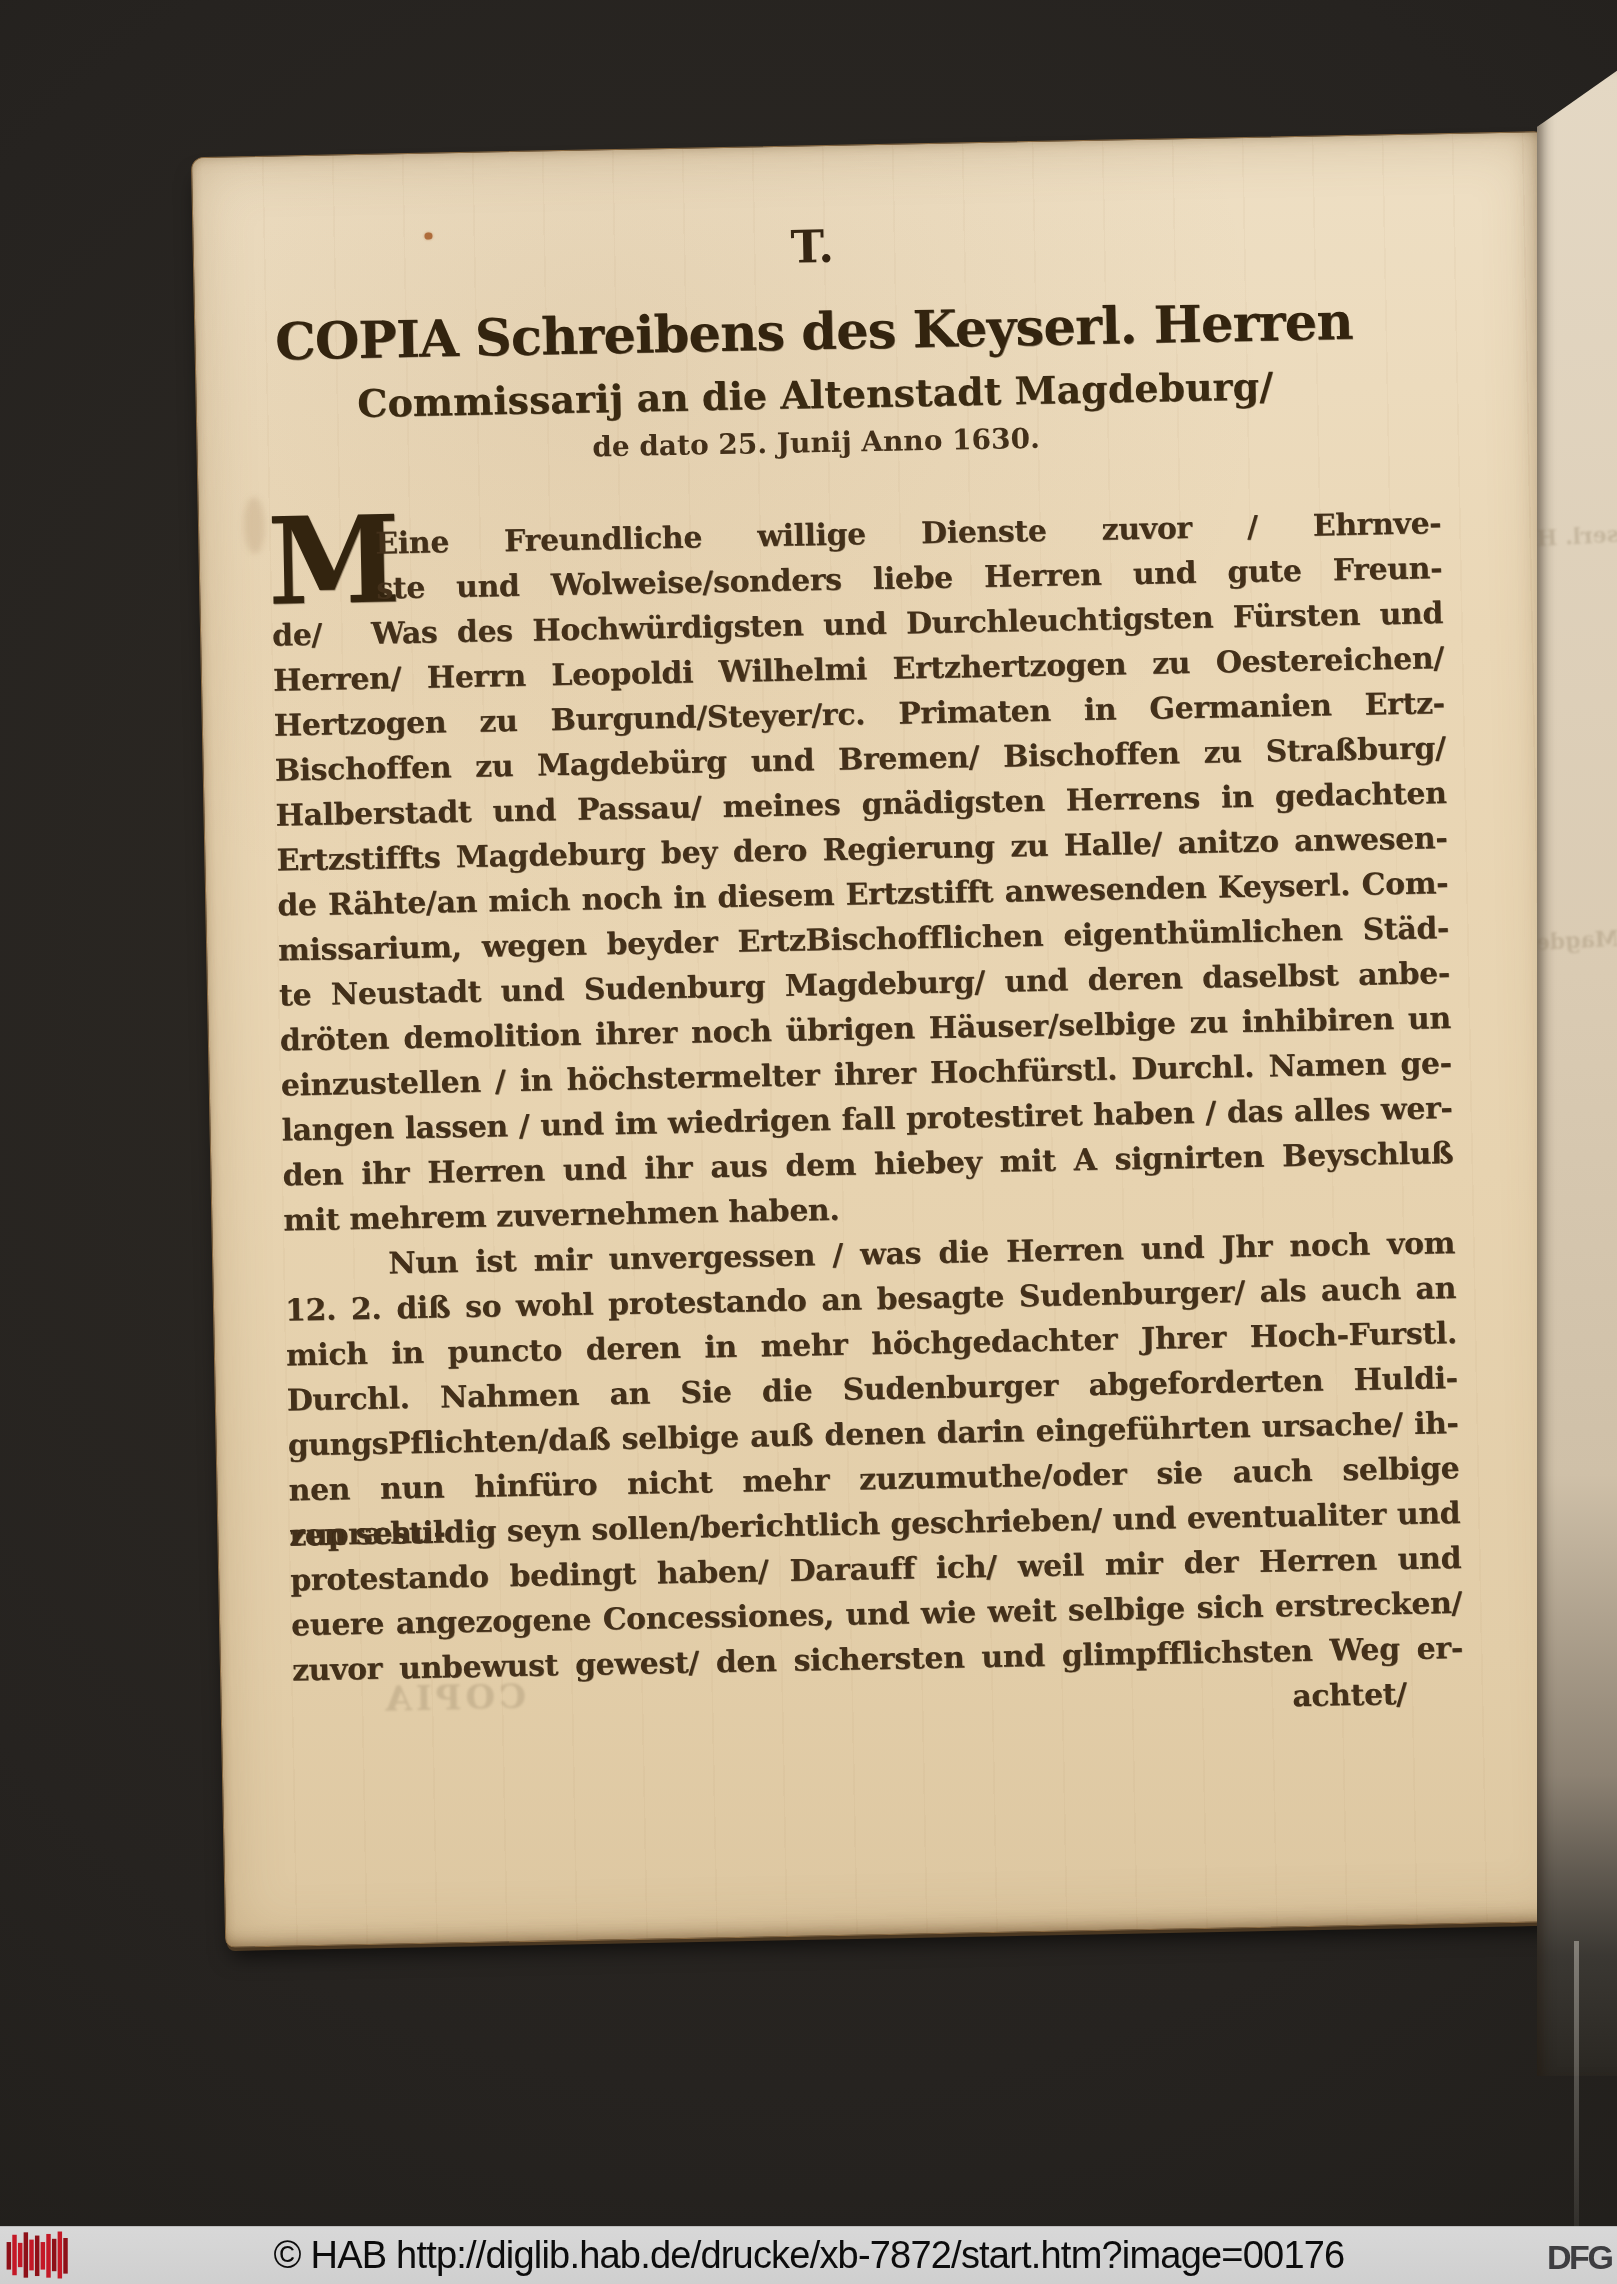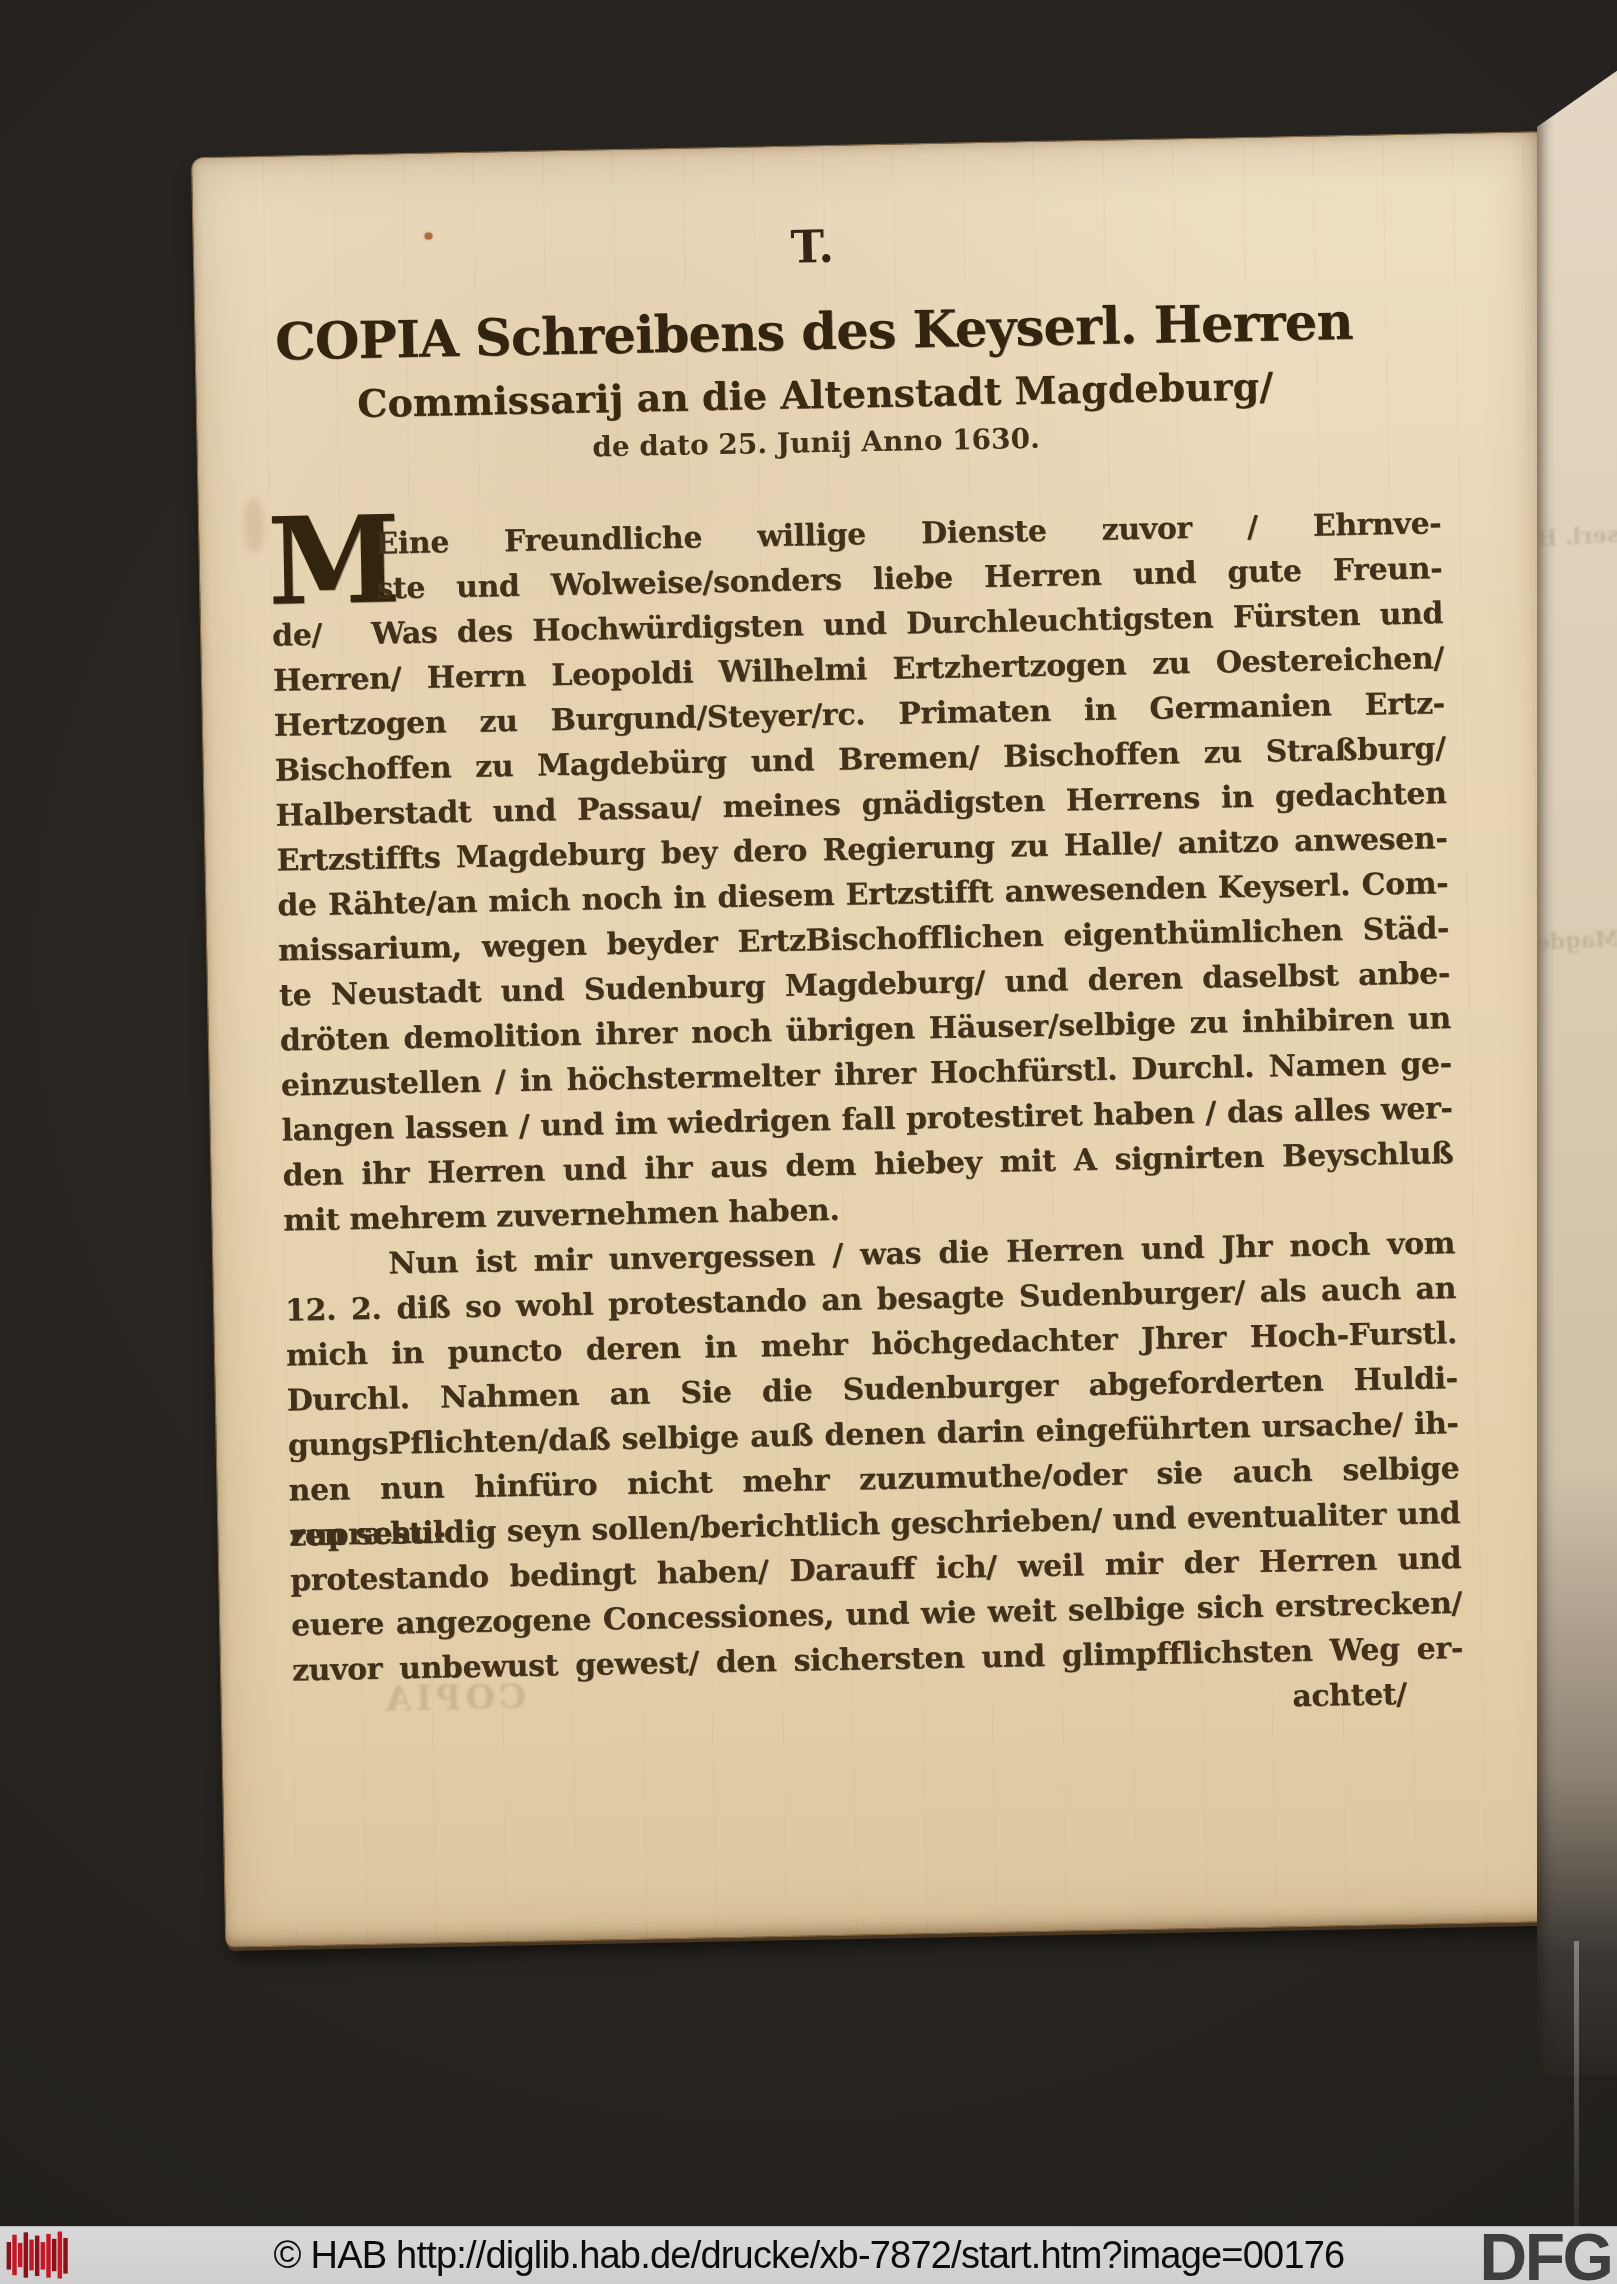--- a/index.html
+++ b/index.html
@@ -81,21 +81,21 @@
     border-top:0.8px solid #bdbdbd;
     font-family:"Liberation Sans", sans-serif;
   }
   .attribution{
     position:absolute;left:0;top:0;width:100%;height:57px;line-height:57px;
     text-align:center;font-size:38px;color:#0c0c0c;letter-spacing:-0.8px;
   }
   .hab-logo{position:absolute;left:4.9px;top:2.4px;}
   .dfg-logo{
     position:absolute;right:6.5px;top:0;height:57px;line-height:60px;
-    font-size:66px;font-weight:bold;letter-spacing:-2.4px;color:#3e3e41;
+    font-size:34px;font-weight:bold;letter-spacing:-2.4px;color:#3e3e41;
   }
 </style>
 </head>
 <body>
 
 <div class="page">
   <div class="titleblock">
     <div class="mark-t">T.</div>
     <div class="title1">COPIA Schreibens des Keyserl. Herren</div>
     <div class="title2">Commissarij an die Altenstadt Magdeburg/</div>

